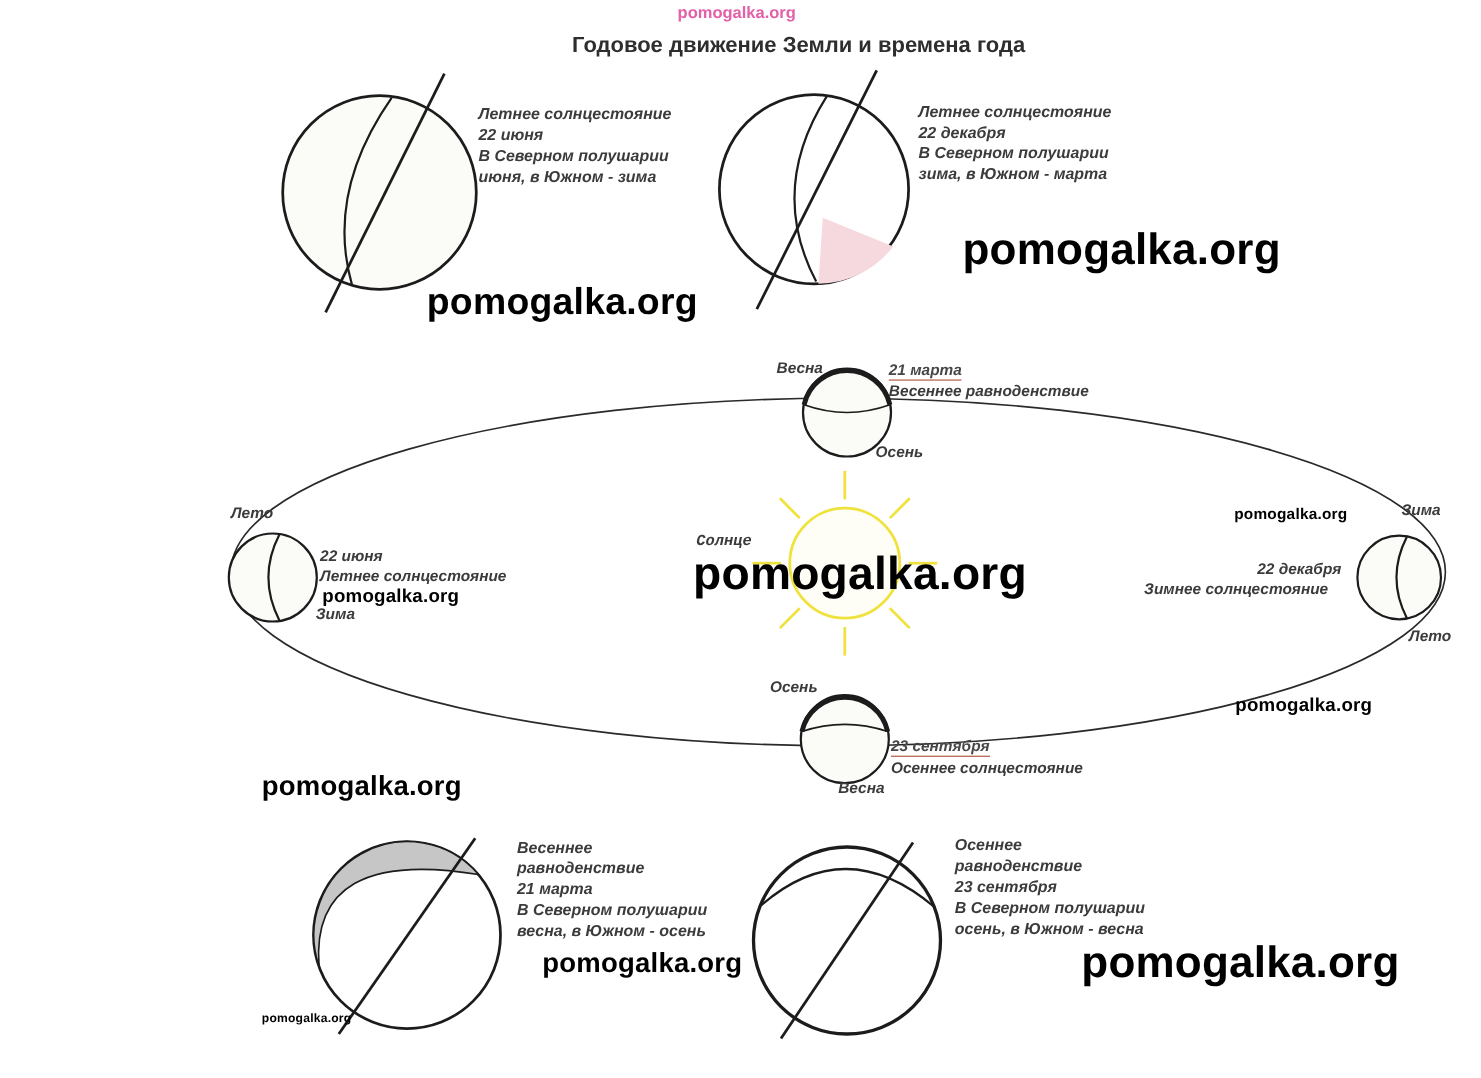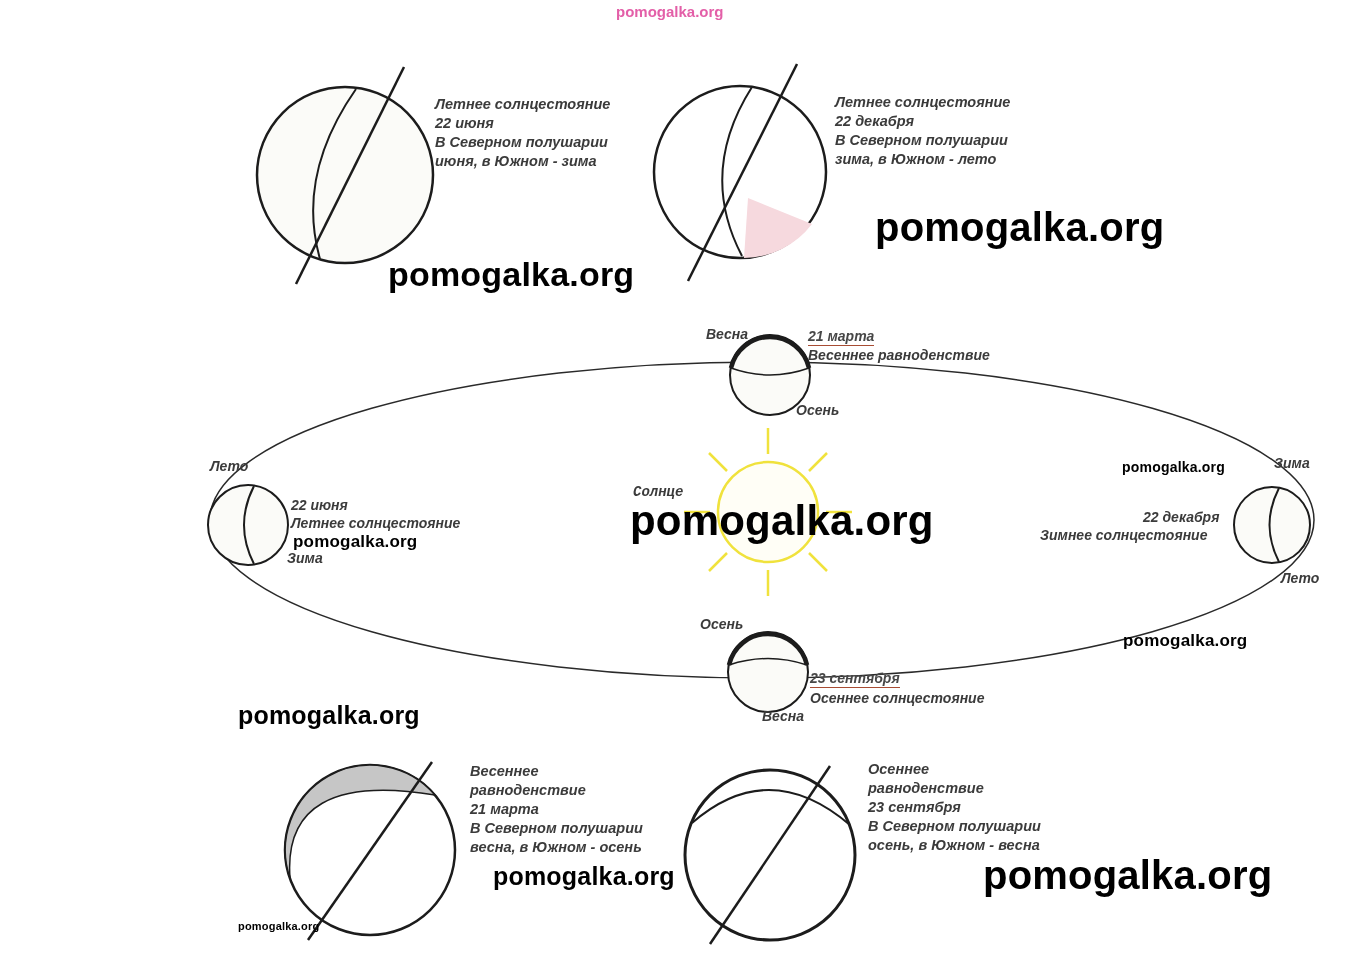--- a/index.html
+++ b/index.html
@@ -89,33 +89,34 @@
   <div class="abs wm" style="left:388px; top:255px; font-size:34px;">pomogalka.org</div>
   <div class="abs wm" style="left:630px; top:497px; font-size:42px;">pomogalka.org</div>
   <div class="abs wm" style="left:293px; top:532px; font-size:17px;">pomogalka.org</div>
   <div class="abs wm" style="left:1122px; top:459px; font-size:14px;">pomogalka.org</div>
   <div class="abs wm" style="left:1123px; top:631px; font-size:17px;">pomogalka.org</div>
   <div class="abs wm" style="left:238px; top:701px; font-size:25px;">pomogalka.org</div>
   <div class="abs wm" style="left:493px; top:862px; font-size:25px;">pomogalka.org</div>
   <div class="abs wm" style="left:983px; top:853px; font-size:40px;">pomogalka.org</div>
   <div class="abs wm" style="left:238px; top:920px; font-size:11px;">pomogalka.org</div>
 
+  <div class="abs title" style="left:520px; top:30px;">Годовое движение Земли и времена года</div>
 
   <div class="abs cap" style="left:435px; top:95px;">
     <span>Летнее солнцестояние</span>
     <span>22 июня</span>
     <span>В Северном полушарии</span>
     <span>июня, в Южном - зима</span>
   </div>
 
   <div class="abs cap" style="left:835px; top:93px;">
     <span>Летнее солнцестояние</span>
     <span>22 декабря</span>
     <span>В Северном полушарии</span>
-    <span>зима, в Южном - лето</span>
+    <span>зима, в Южном - марта</span>
   </div>
 
   <div class="abs lbl" style="left:706px; top:326px;">Весна</div>
   <div class="abs lbl" style="left:808px; top:328px;"><span class="date-u">21 марта</span></div>
   <div class="abs lbl" style="left:808px; top:347px;text-align:center;">Весеннее равноденствие</div>
   <div class="abs lbl" style="left:796px; top:402px;">Осень</div>
 
   <div class="abs lbl" style="left:210px; top:458px;">Лето</div>
   <div class="abs lbl" style="left:291px; top:497px;">22 июня</div>
   <div class="abs lbl" style="left:291px; top:515px;">Летнее солнцестояние</div>

